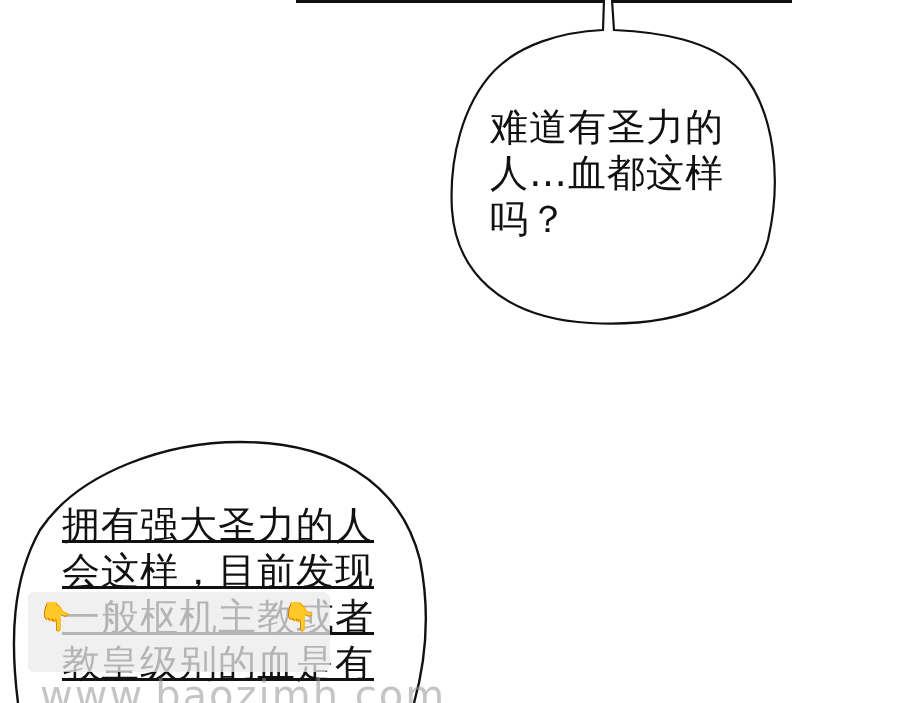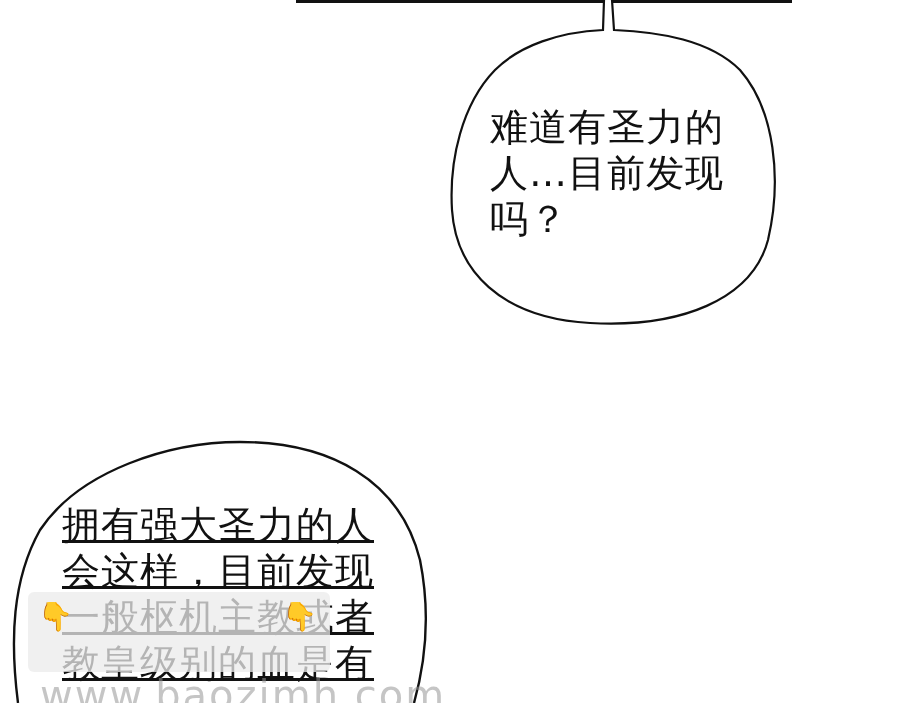--- a/index.html
+++ b/index.html
@@ -41,21 +41,21 @@
   <svg class="art" width="900" height="703" viewBox="0 0 900 703">
 
     <rect x="296" y="0" width="496" height="3" fill="#111"></rect>
 
     <path d="M604,0 L603,30 C560,32 520,45 495,70 C462,104 449,160 452,210 C456,270 500,318 590,323 C680,328 752,300 768,240 C782,180 775,110 740,70 C710,40 660,32 614,30 L612,0" fill="#fff" stroke="#111" stroke-width="2.2"></path>
 
     <path d="M18,703 C10,640 12,580 40,530 C80,470 170,442 240,442 C330,442 400,480 420,560 C430,610 426,660 414,703" fill="#fff" stroke="#111" stroke-width="2.4"></path>
   </svg>
 
   <div id="t1" class="bubble-text">难道有圣力的
-人…目前发现
+人…血都这样
 吗？</div>
   <div id="t2" class="bubble-text">拥有强大圣力的人
 会这样，目前发现
 一般枢机主教或者
 教皇级别的血是有</div>
 
   <div class="watermark">
     <span id="hand-l" class="hand">👇</span>
     <span id="hand-r" class="hand">👇</span>
     <span class="wm-line2">www.baozimh.com</span>

